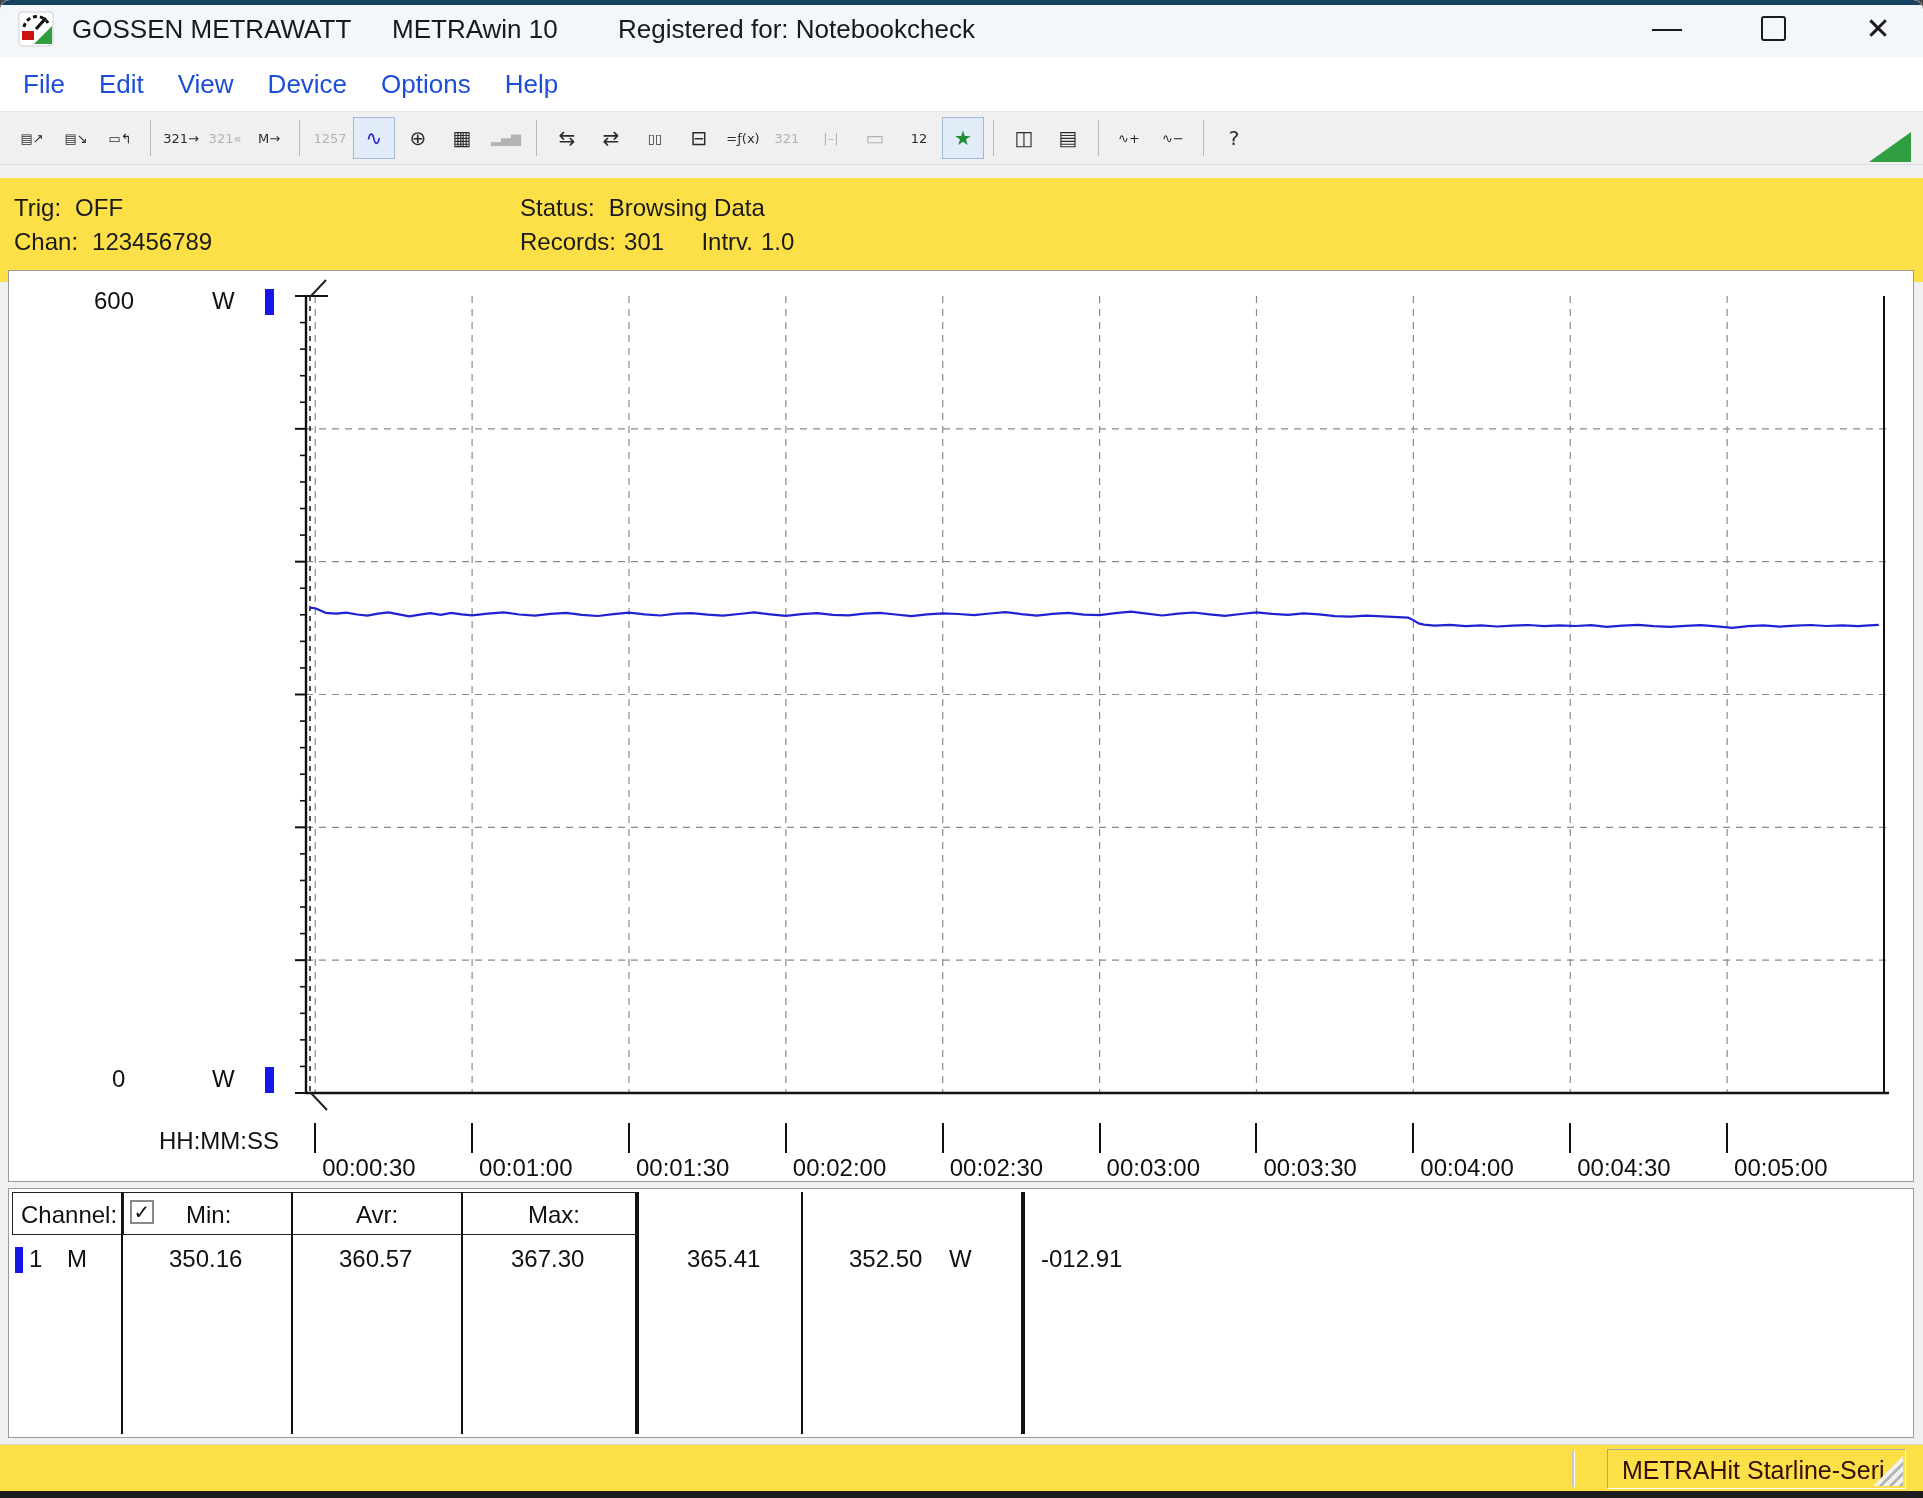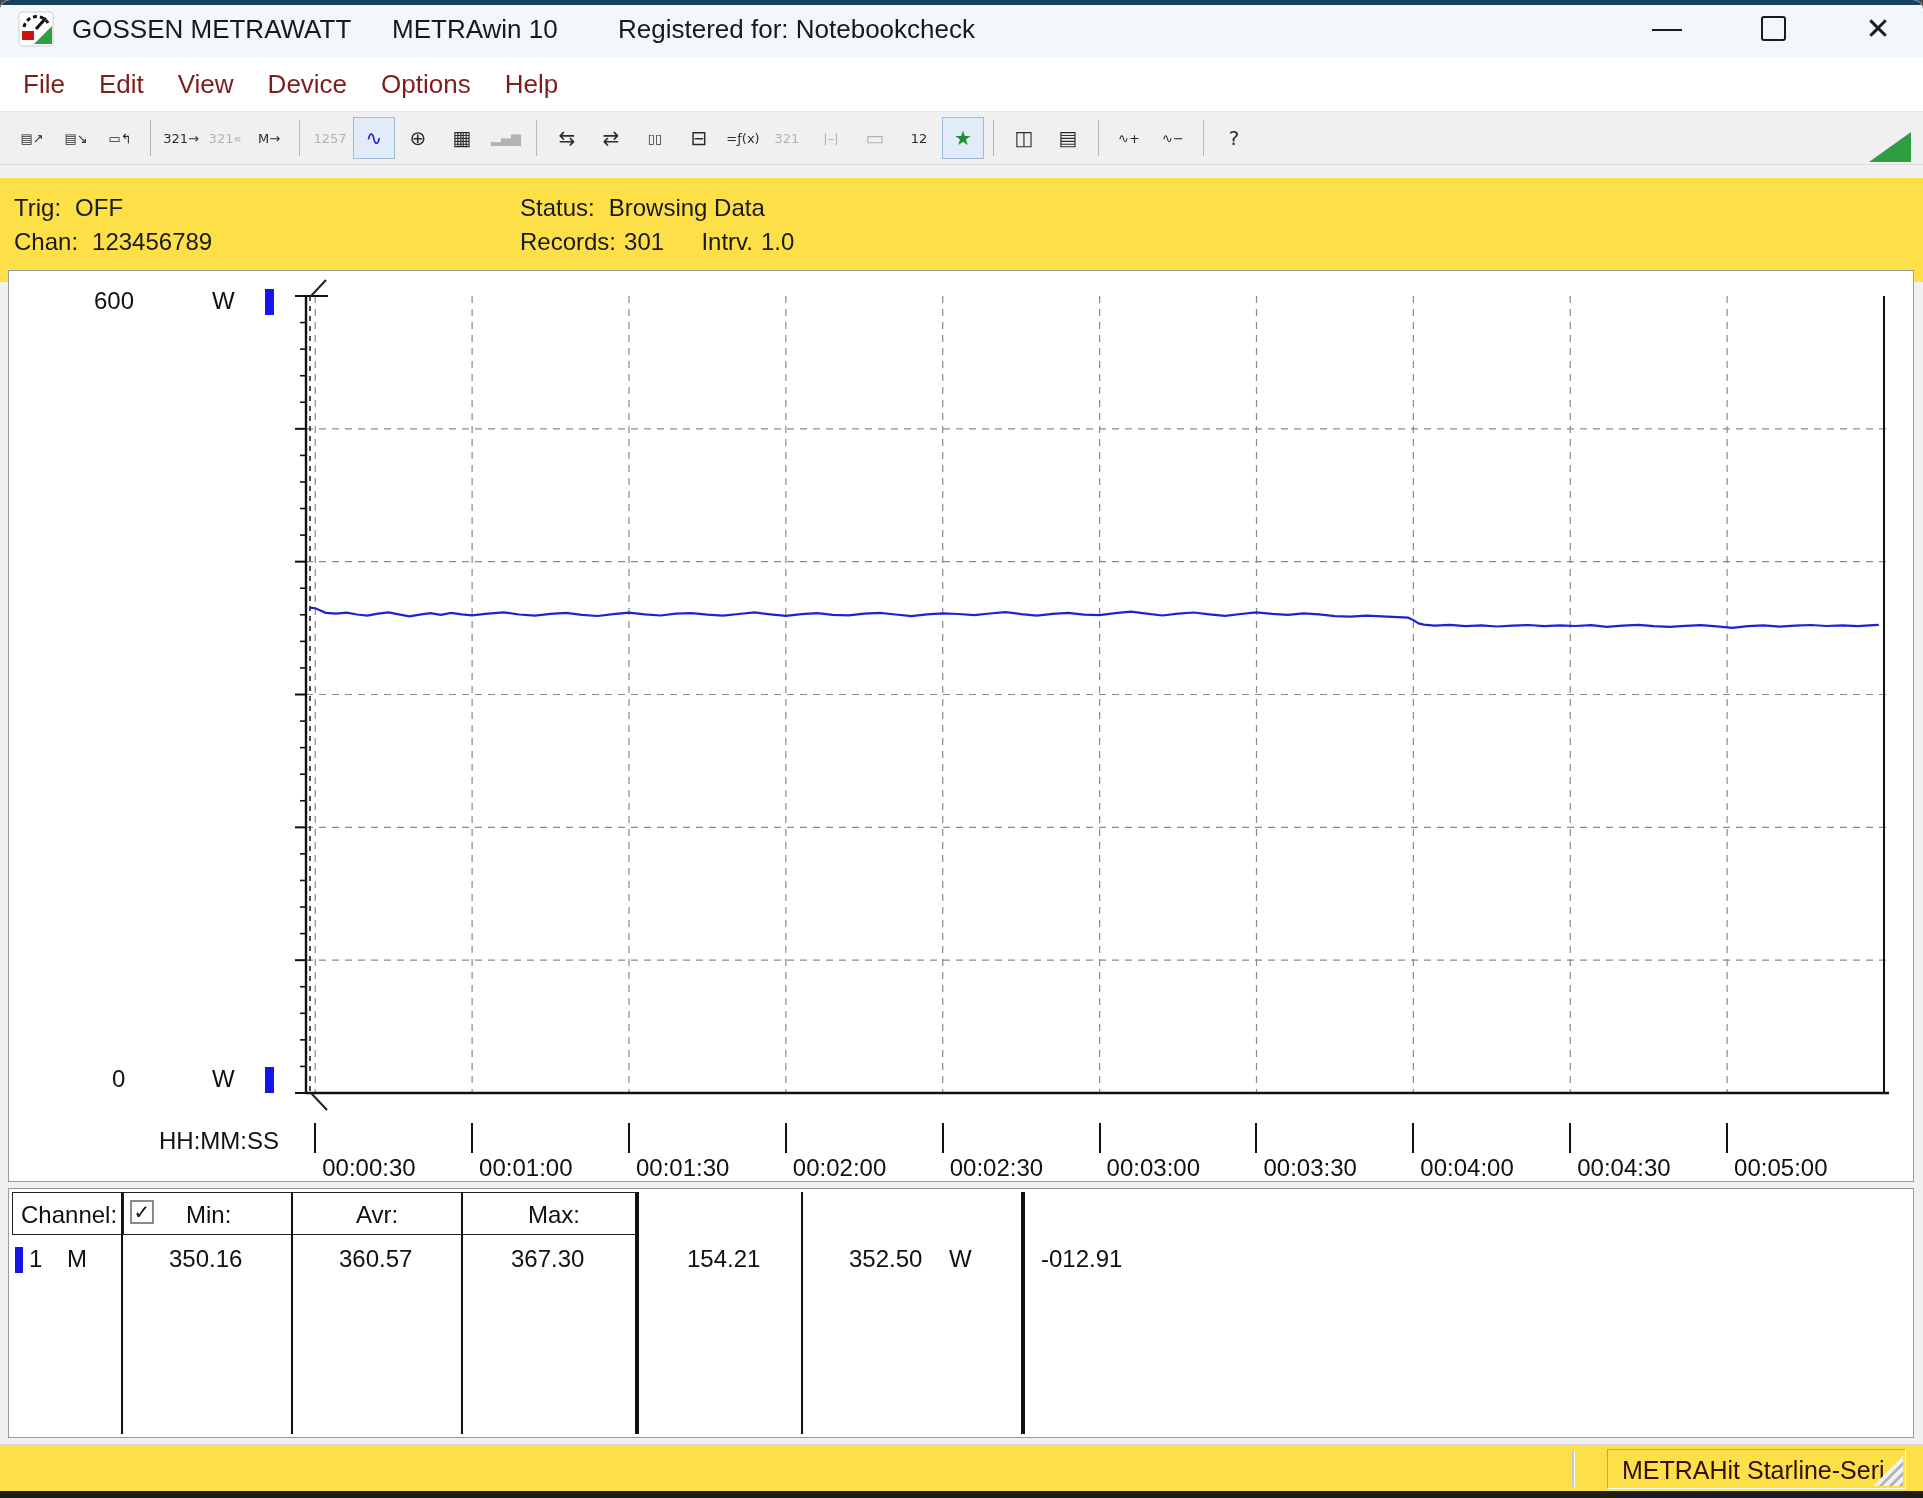--- a/index.html
+++ b/index.html
@@ -12,21 +12,21 @@
   .t-brand{position:absolute;left:72px;top:14px;font-size:26px;color:#191919;}
   .t-app{position:absolute;left:392px;top:14px;font-size:26px;color:#191919;}
   .t-reg{position:absolute;left:618px;top:14px;font-size:26px;color:#191919;}
   .wbtn{position:absolute;top:6px;width:58px;height:44px;display:flex;align-items:center;justify-content:center;color:#1b1b1b;cursor:default;}
   #btn-min{left:1638px;font-size:30px;}
   #btn-max{left:1744px;}
   #btn-max .sq{width:21px;height:21px;border:2px solid #1b1b1b;border-radius:3px;}
   #btn-close{left:1849px;font-size:30px;}
   
   .menubar{position:absolute;left:0;top:57px;width:100%;height:54px;background:#ffffff;display:flex;align-items:center;padding-left:6px;box-sizing:border-box;}
-  .menu-item{font-size:26px;color:#7f1d1d;padding:4px 17px;cursor:default;}
+  .menu-item{font-size:26px;color:#1d4ed8;padding:4px 17px;cursor:default;}
   
   .toolbar{position:absolute;left:0;top:111px;width:100%;height:54px;background:#f0f0f0;border-top:1px solid #e6e6e6;border-bottom:1px solid #dcdcdc;display:flex;align-items:center;padding-left:10px;box-sizing:border-box;}
   .tbtn{width:42px;height:42px;margin:0 1px;display:flex;align-items:center;justify-content:center;font-size:20px;color:#2b2b2b;font-family:"DejaVu Sans",sans-serif;white-space:nowrap;cursor:default;}
   .tbtn.small{font-size:13px;letter-spacing:0;}
   .tbtn.disabled{color:#b3b3b3;}
   .tbtn.active{background:#e2ecf8;border:1px solid #9fb9d6;box-sizing:border-box;}
   .tsep{width:1px;height:36px;background:#b8b8b8;margin:0 8px;}
   .tri-grip{position:absolute;right:12px;top:132px;width:0;height:0;border-left:42px solid transparent;border-bottom:30px solid #2f9e41;}
   
   .infostrip{position:absolute;left:0;top:178px;width:100%;height:104px;background:#fde047;font-size:24px;color:#1a1a1a;}
@@ -289,21 +289,21 @@
     <div class="vline v-thick" style="left:626px"></div>
     <div class="vline v-thin" style="left:792px"></div>
     <div class="vline v-thick" style="left:1012px"></div>
 
     <div class="chanmark"></div>
     <span class="rowtext" style="left:20px">1</span>
     <span class="rowtext" style="left:58px">M</span>
     <span class="rowtext" style="left:160px">350.16</span>
     <span class="rowtext" style="left:330px">360.57</span>
     <span class="rowtext" style="left:502px">367.30</span>
-    <span class="rowtext" style="left:678px">154.21</span>
+    <span class="rowtext" style="left:678px">365.41</span>
     <span class="rowtext" style="left:840px">352.50</span>
     <span class="rowtext" style="left:940px">W</span>
     <span class="rowtext" style="left:1032px">-012.91</span>
   </div>
 
   <div class="statusbar">
     <div class="sb-div"></div>
     <div class="sb-box">
       <span class="sb-text">METRAHit Starline-Seri</span>
       <div class="sb-grip"></div>

